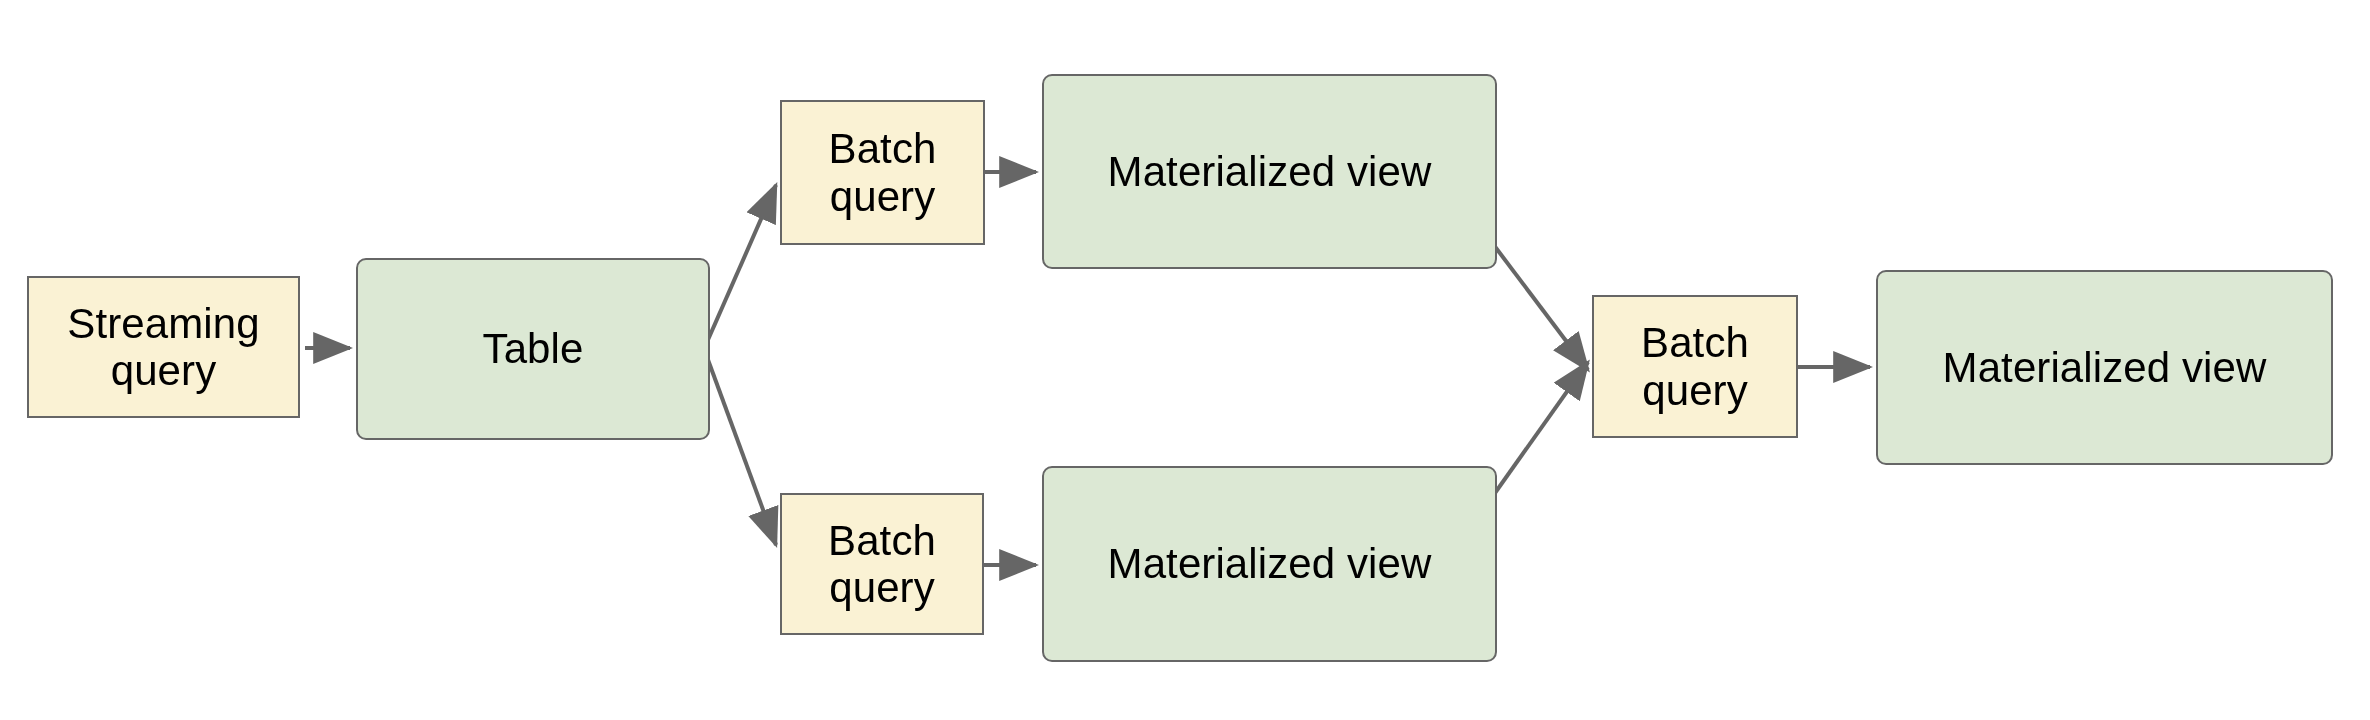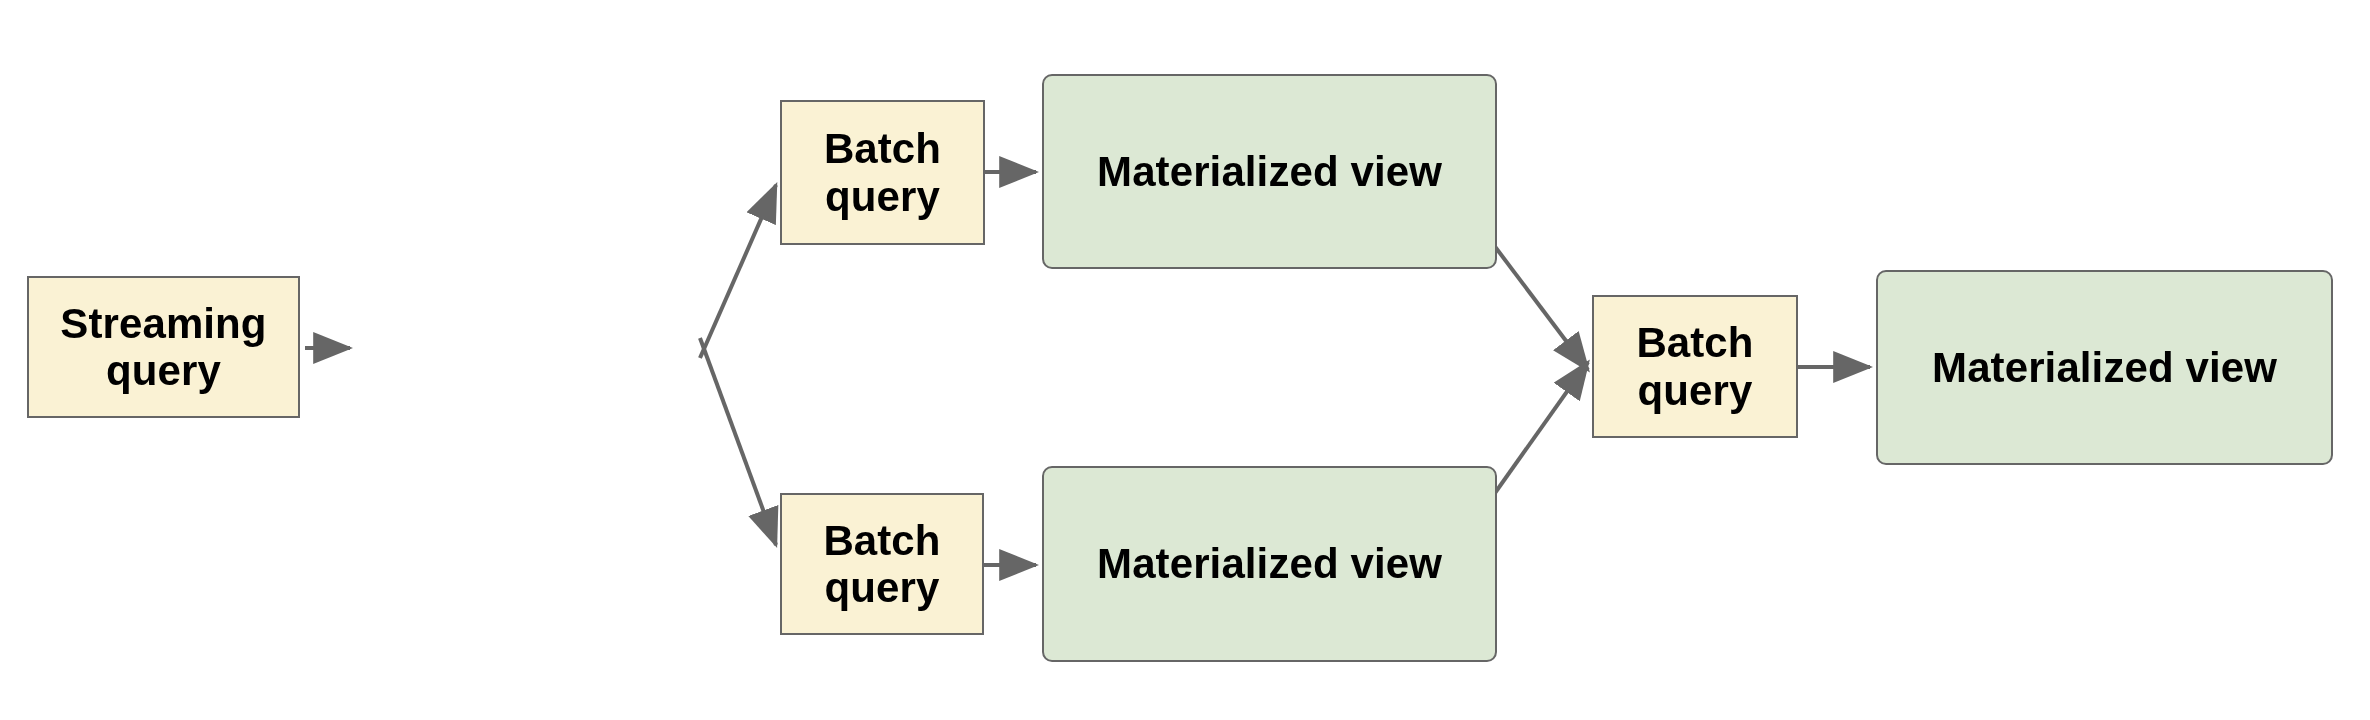--- a/index.html
+++ b/index.html
@@ -33,21 +33,20 @@
     align-items: center;
     justify-content: center;
     text-align: center;
     color: #000000;
     border: 2px solid #666666;
     font-size: 42px;
     line-height: 1.12;
     letter-spacing: 0.1px;
     white-space: pre-line;
     z-index: 2;
-    font-weight: bold;
   }
   .node-query {
     background: #faf2d4;
     border-radius: 0;
   }
   .node-store {
     background: #dce8d4;
     border-radius: 10px;
   }
   
@@ -101,20 +100,21 @@
     </g>
 
     <g>
       <line x1="1798" y1="367" x2="1870" y2="367" stroke="#666666" stroke-width="4" marker-end="url(#arrowhead)"></line>
     </g>
   </svg>
 
   <div class="node node-query" id="n-streaming-query">Streaming
 query</div>
 
+  <div class="node node-store" id="n-table">Table</div>
 
   <div class="node node-query" id="n-batch-top">Batch
 query</div>
 
   <div class="node node-store" id="n-mv-top">Materialized view</div>
 
   <div class="node node-query" id="n-batch-bottom">Batch
 query</div>
 
   <div class="node node-store" id="n-mv-bottom">Materialized view</div>

